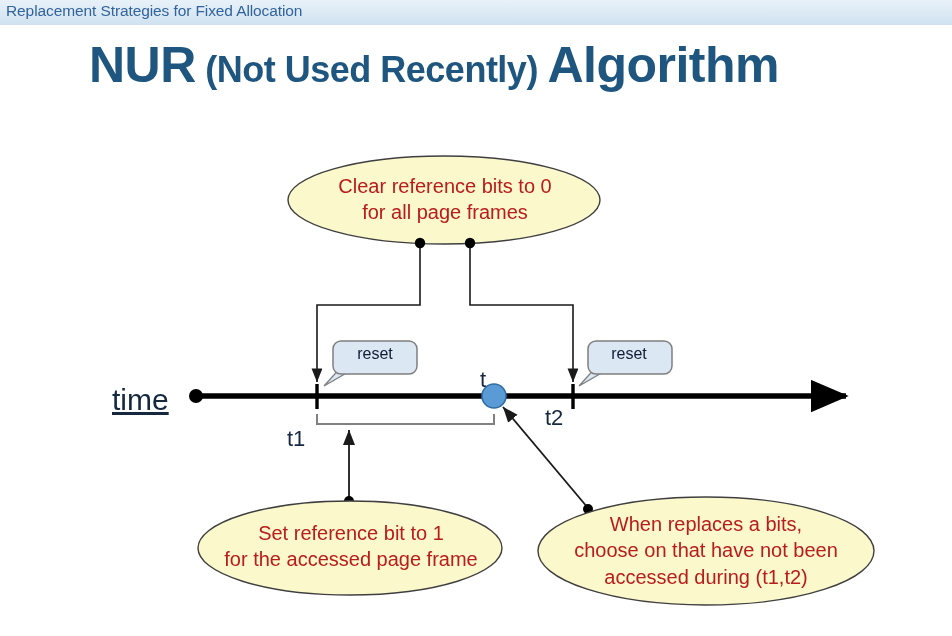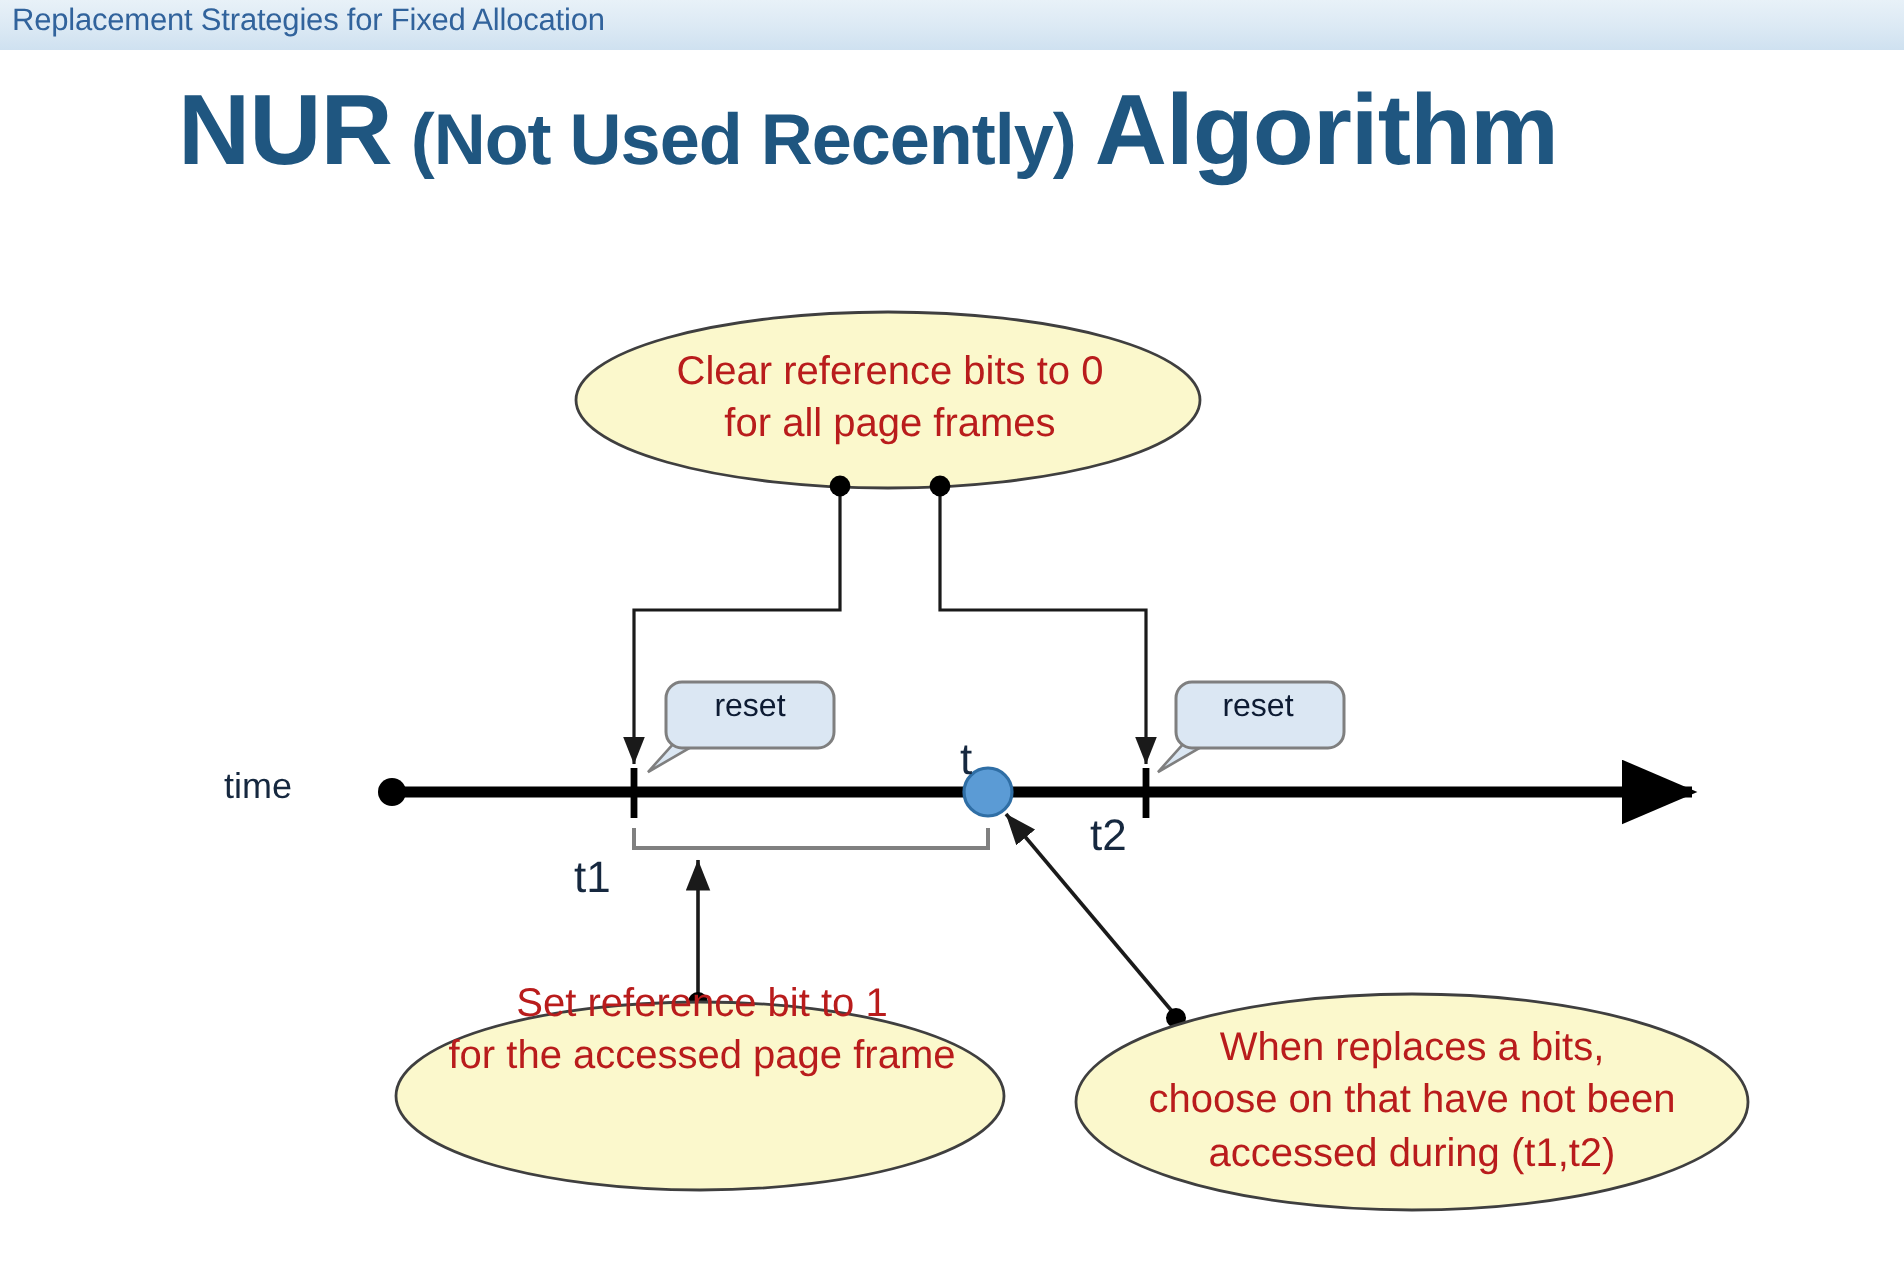--- a/index.html
+++ b/index.html
@@ -65,42 +65,42 @@
   .ellipse-text {
     position: absolute;
     text-align: center;
     color: #b91c1c;
     font-size: 20px;
     line-height: 1.32;
     white-space: pre-line;
     pointer-events: none;
   }
   #ellipse-top-text   { left: 288px; top: 173px;  width: 314px; }
-  #ellipse-bl-text    { left: 196px; top: 489px;  width: 310px; }
+  #ellipse-bl-text    { left: 196px; top: 520px;  width: 310px; }
   #ellipse-br-text    { left: 536px; top: 511px;  width: 340px; }
 
   
   .reset-label {
     position: absolute;
     text-align: center;
     font-size: 16px;
     color: #0d1b33;
     pointer-events: none;
   }
   #reset-left-label  { left: 336px; top: 345px; width: 78px; }
   #reset-right-label { left: 590px; top: 345px; width: 78px; }
 
   
   .axis-label {
     position: absolute;
     color: #16283f;
     font-size: 24px;
     pointer-events: none;
   }
-  #label-time { left: 112px; top: 383px; font-size: 18px; }
+  #label-time { left: 112px; top: 383px; font-size: 30px; text-decoration: underline; }
   #label-t    { left: 480px; top: 367px; font-size: 22px; }
   #label-t1   { left: 287px; top: 405px; font-size: 22px; margin-top: 21px; }
   #label-t2   { left: 545px; top: 405px; font-size: 22px; }
 </style>
 </head>
 <body>
 
 <div id="header-band"></div>
 <div id="header-title">Replacement Strategies for Fixed Allocation</div>
 

